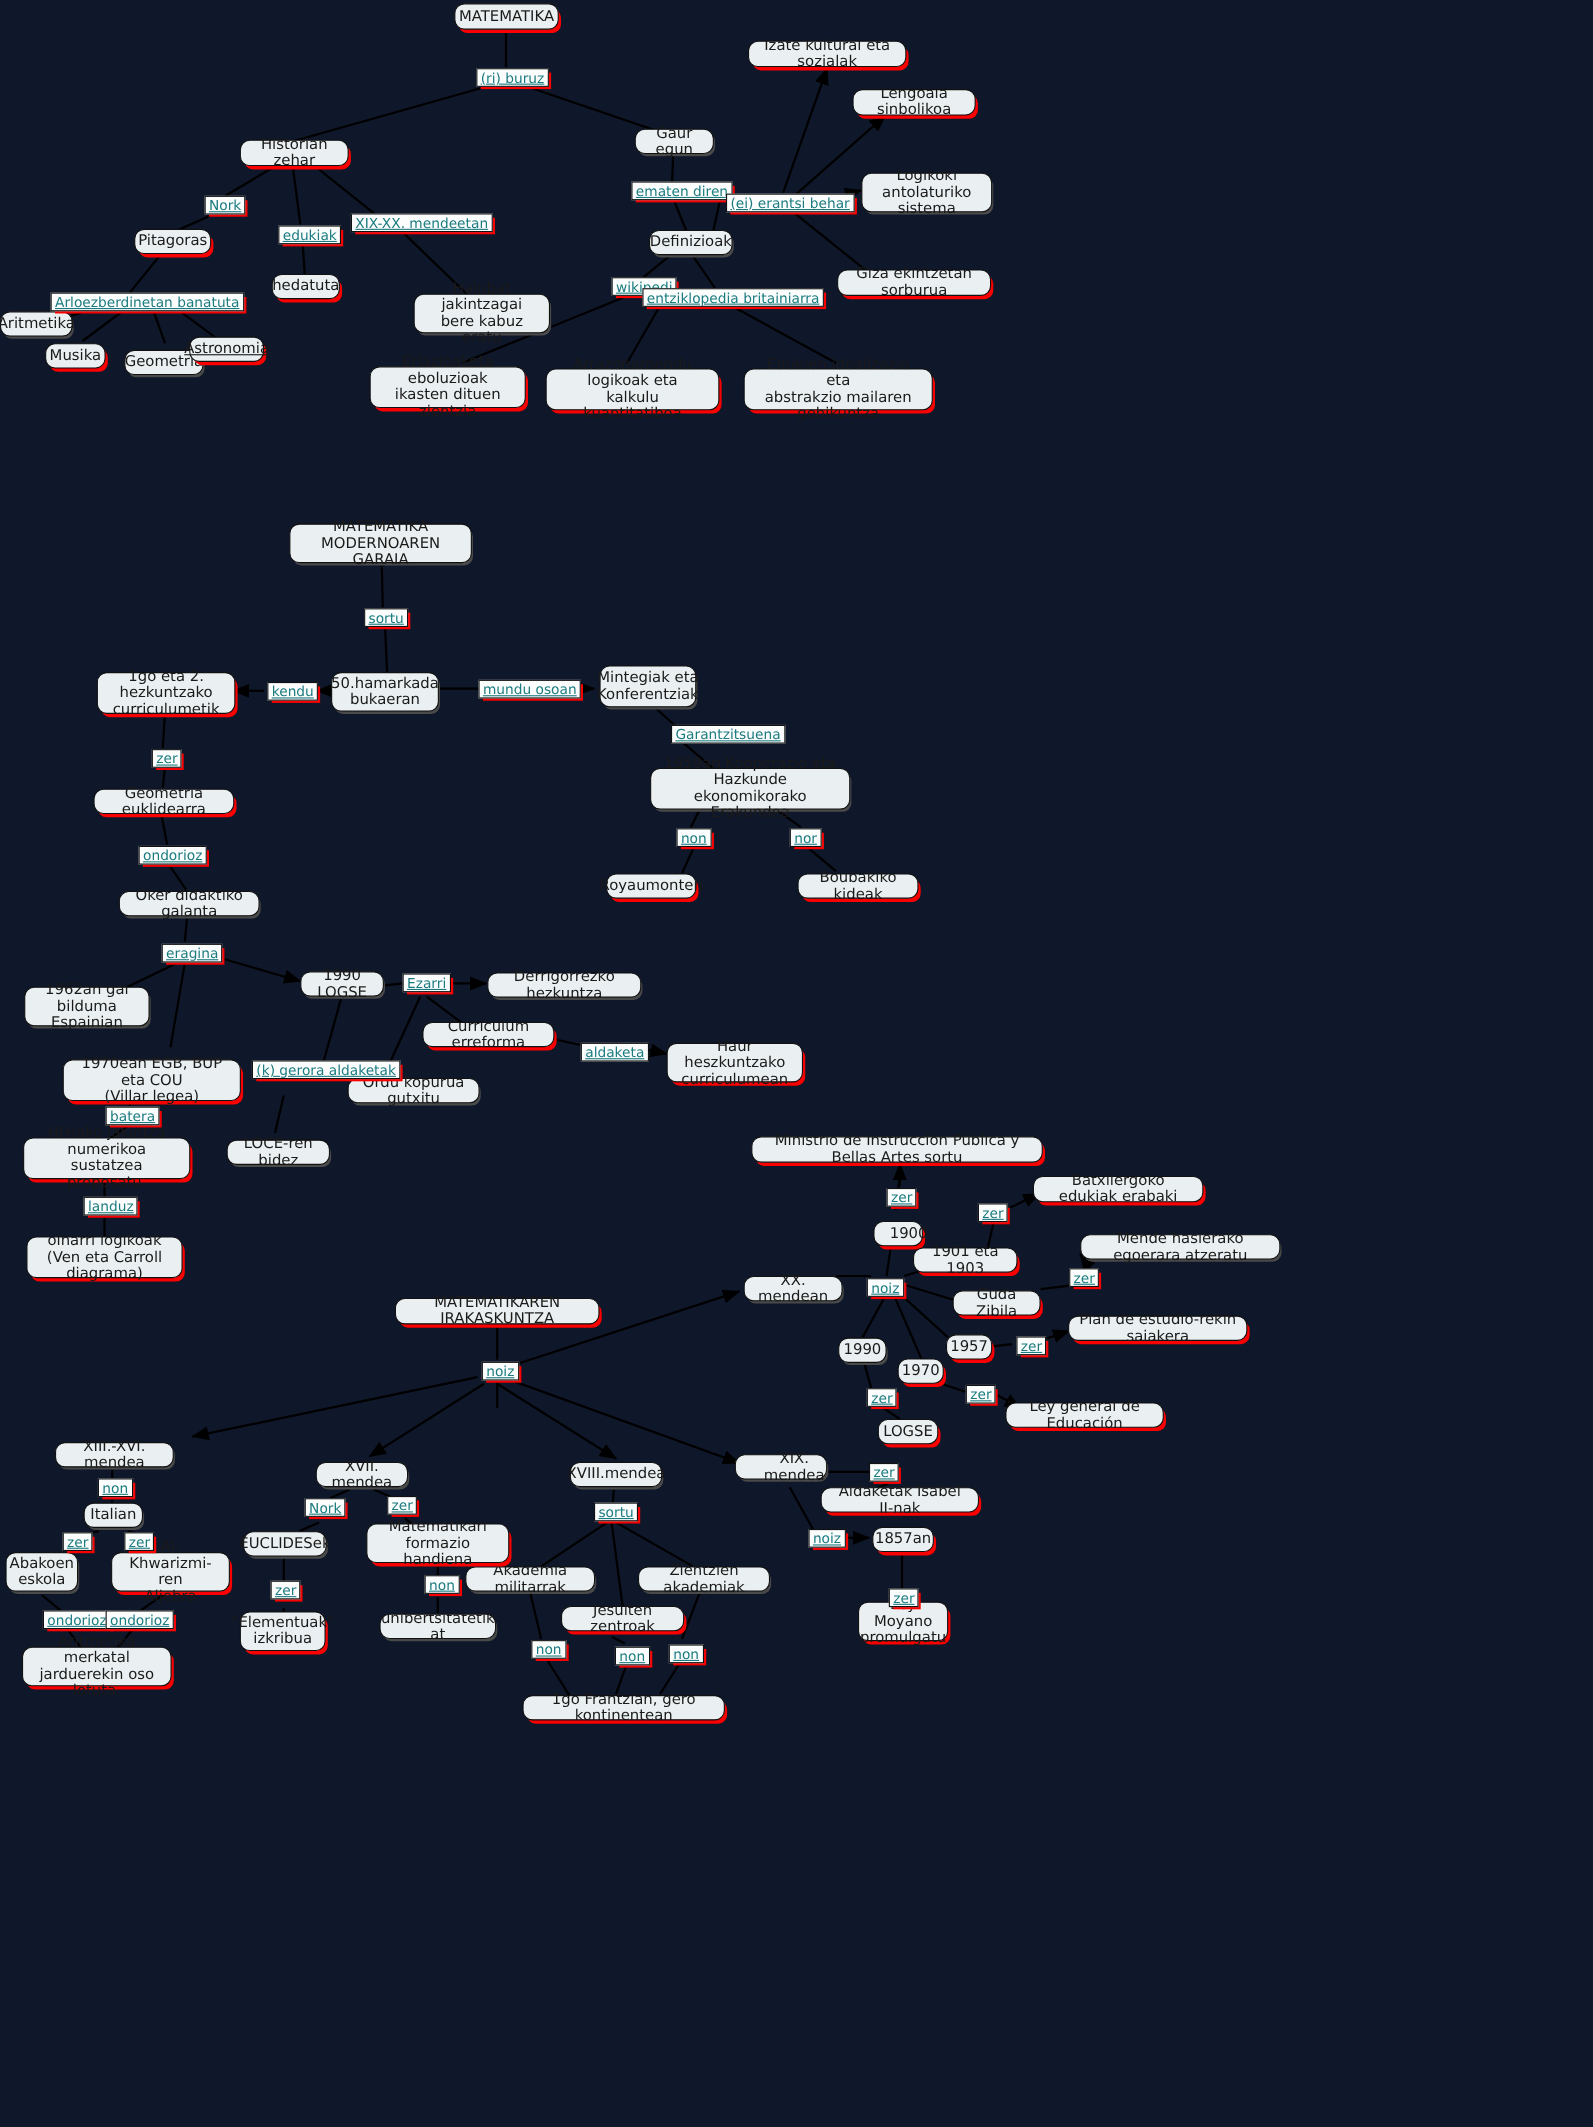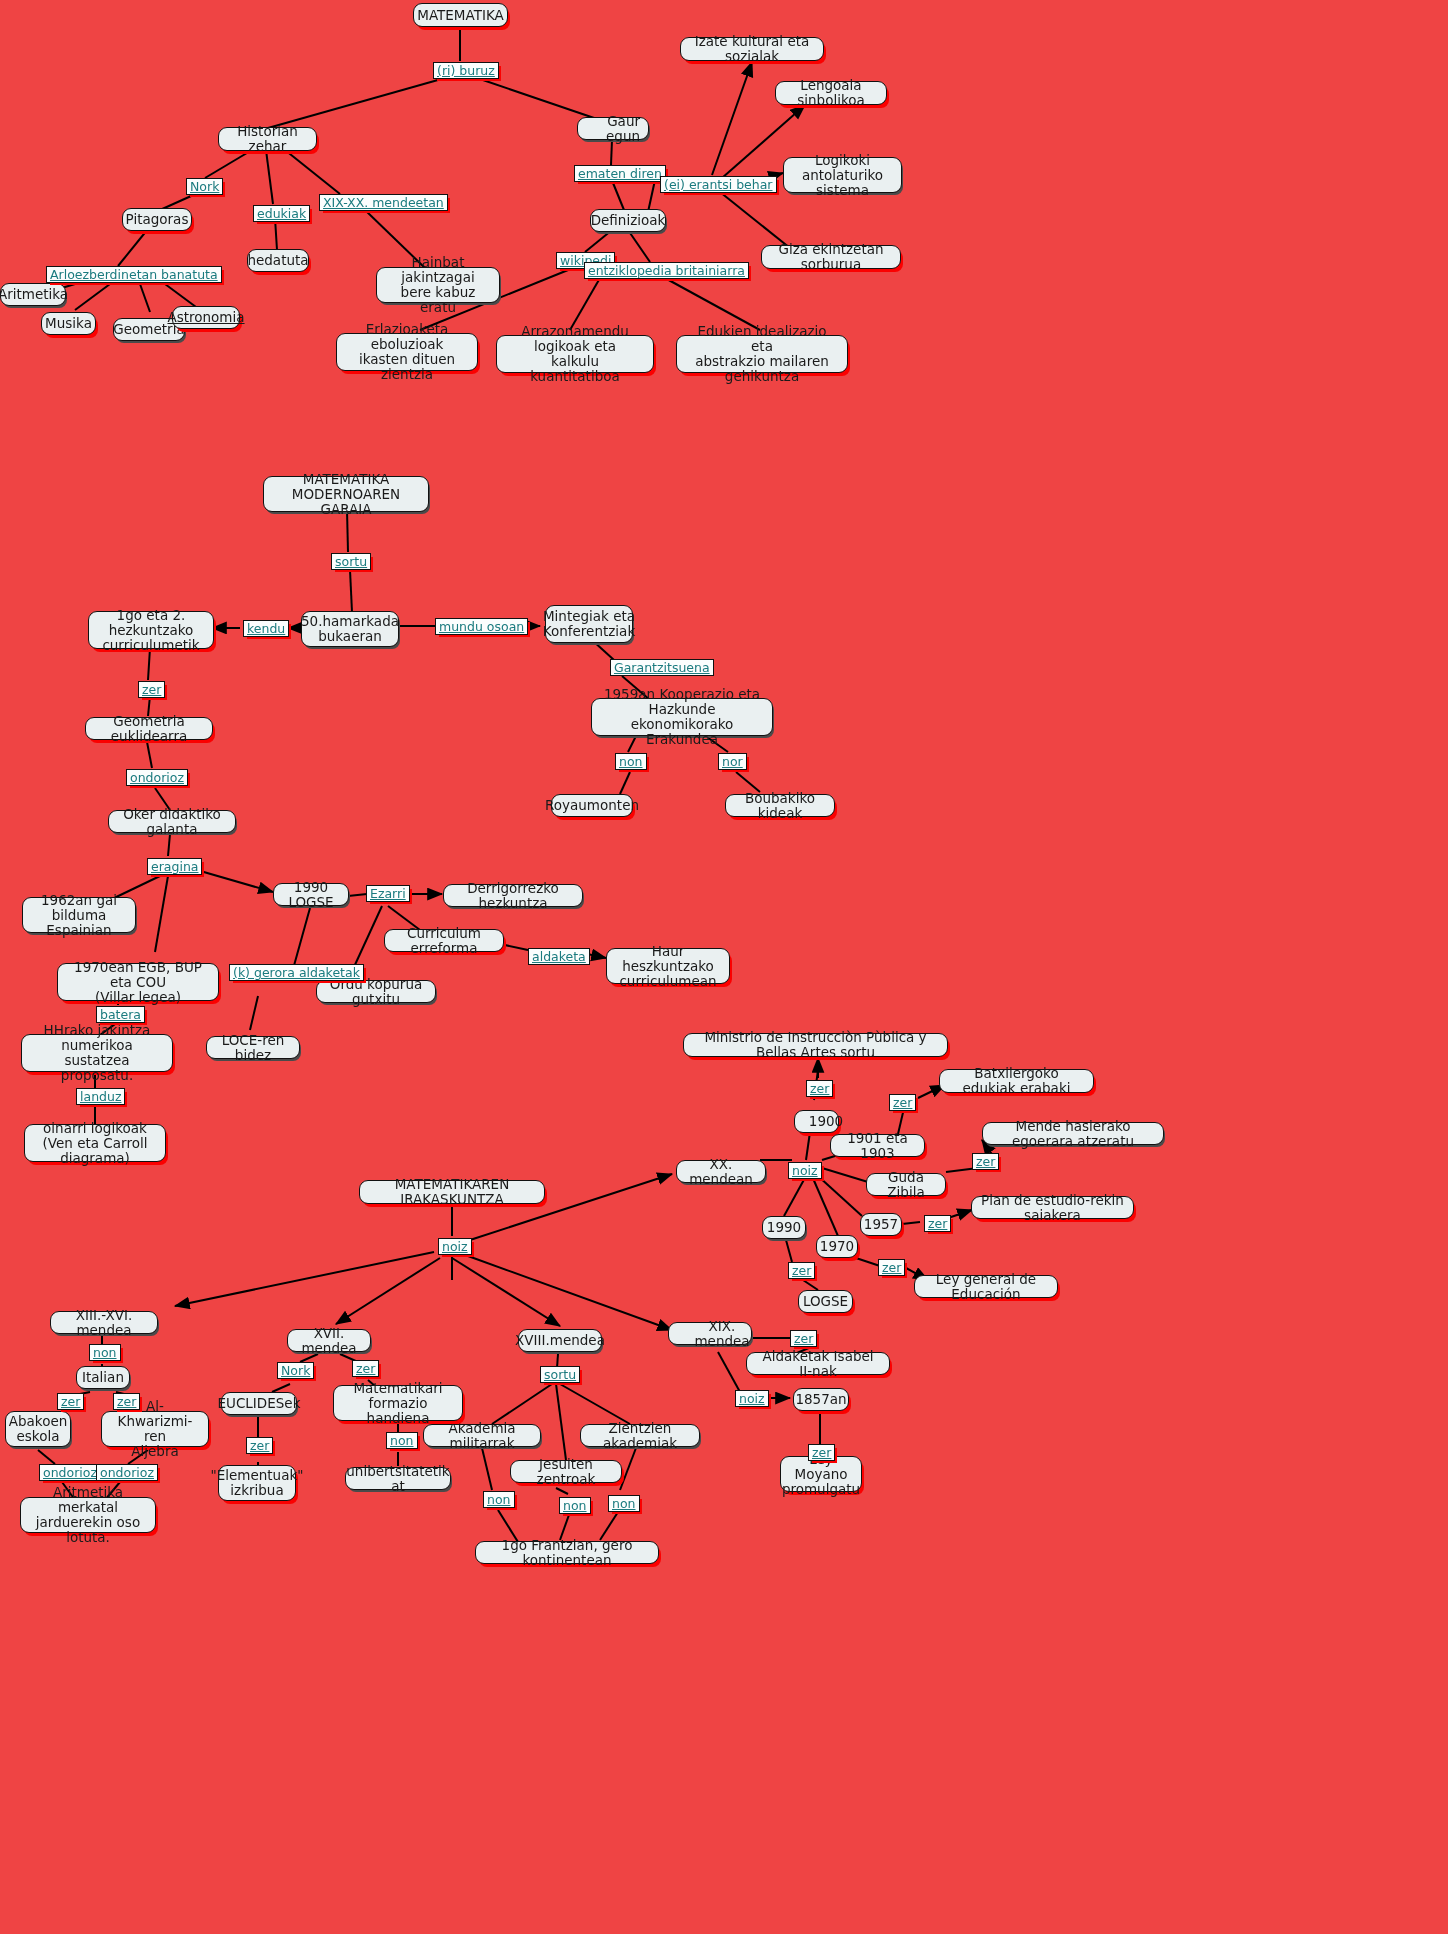--- a/index.html
+++ b/index.html
@@ -1,17 +1,17 @@
 <!DOCTYPE html>
 <html><head>
 <meta charset="utf-8">
 <style>
   html,body{margin:0;padding:0;background:#ffffff;}
   body{font-family:"DejaVu Sans","Liberation Sans",sans-serif;}
-  #stage{position:relative;width:1448px;height:1934px;background:#ef4444;overflow:hidden;}
+  #stage{position:relative;width:1448px;height:1934px;background:#0f172a;overflow:hidden;}
   svg.links{position:absolute;left:0;top:0;width:1448px;height:1934px;pointer-events:none;}
 
   
   .node{
     position:absolute;
     box-sizing:border-box;
     background:#eaf0f1;
     border:1.6px solid #111;
     border-radius:9px;
     color:#1a1a1a;
@@ -186,21 +186,21 @@
       <line x1="38" y1="1450" x2="55" y2="1464"></line>
       <line x1="148" y1="1450" x2="128" y2="1464"></line>
       <line x1="62" y1="1482" x2="75" y2="1500"></line>
       <line x1="120" y1="1482" x2="105" y2="1500"></line>
     </g>
   </svg>
 
   <div class="node" style="left:413px;top:3px;width:95px;height:24px;">MATEMATIKA</div>
   <div class="link-label" style="left:433px;top:62px;">(ri) buruz</div>
   <div class="node" style="left:218px;top:127px;width:99px;height:24px;">Historian zehar</div>
-  <div class="node plain" style="left:577px;top:117px;width:72px;height:23px;text-align:right;">Gaur egun</div>
+  <div class="node plain" style="left:577px;top:117px;width:72px;height:23px;">Gaur egun</div>
   <div class="link-label" style="left:186px;top:178px;">Nork</div>
   <div class="link-label" style="left:253px;top:205px;">edukiak</div>
   <div class="link-label" style="left:319px;top:194px;">XIX-XX. mendeetan</div>
   <div class="node" style="left:122px;top:208px;width:70px;height:23px;">Pitagoras</div>
   <div class="node" style="left:247px;top:249px;width:62px;height:23px;">hedatuta</div>
   <div class="node plain" style="left:376px;top:267px;width:124px;height:36px;">Hainbat jakintzagai
 bere kabuz eratu</div>
   <div class="link-label" style="left:46px;top:266px;">Arloezberdinetan banatuta</div>
   <div class="node plain" style="left:0px;top:283px;width:66px;height:23px;">Aritmetika</div>
   <div class="node" style="left:41px;top:312px;width:55px;height:23px;text-align:right;">Musika</div>

